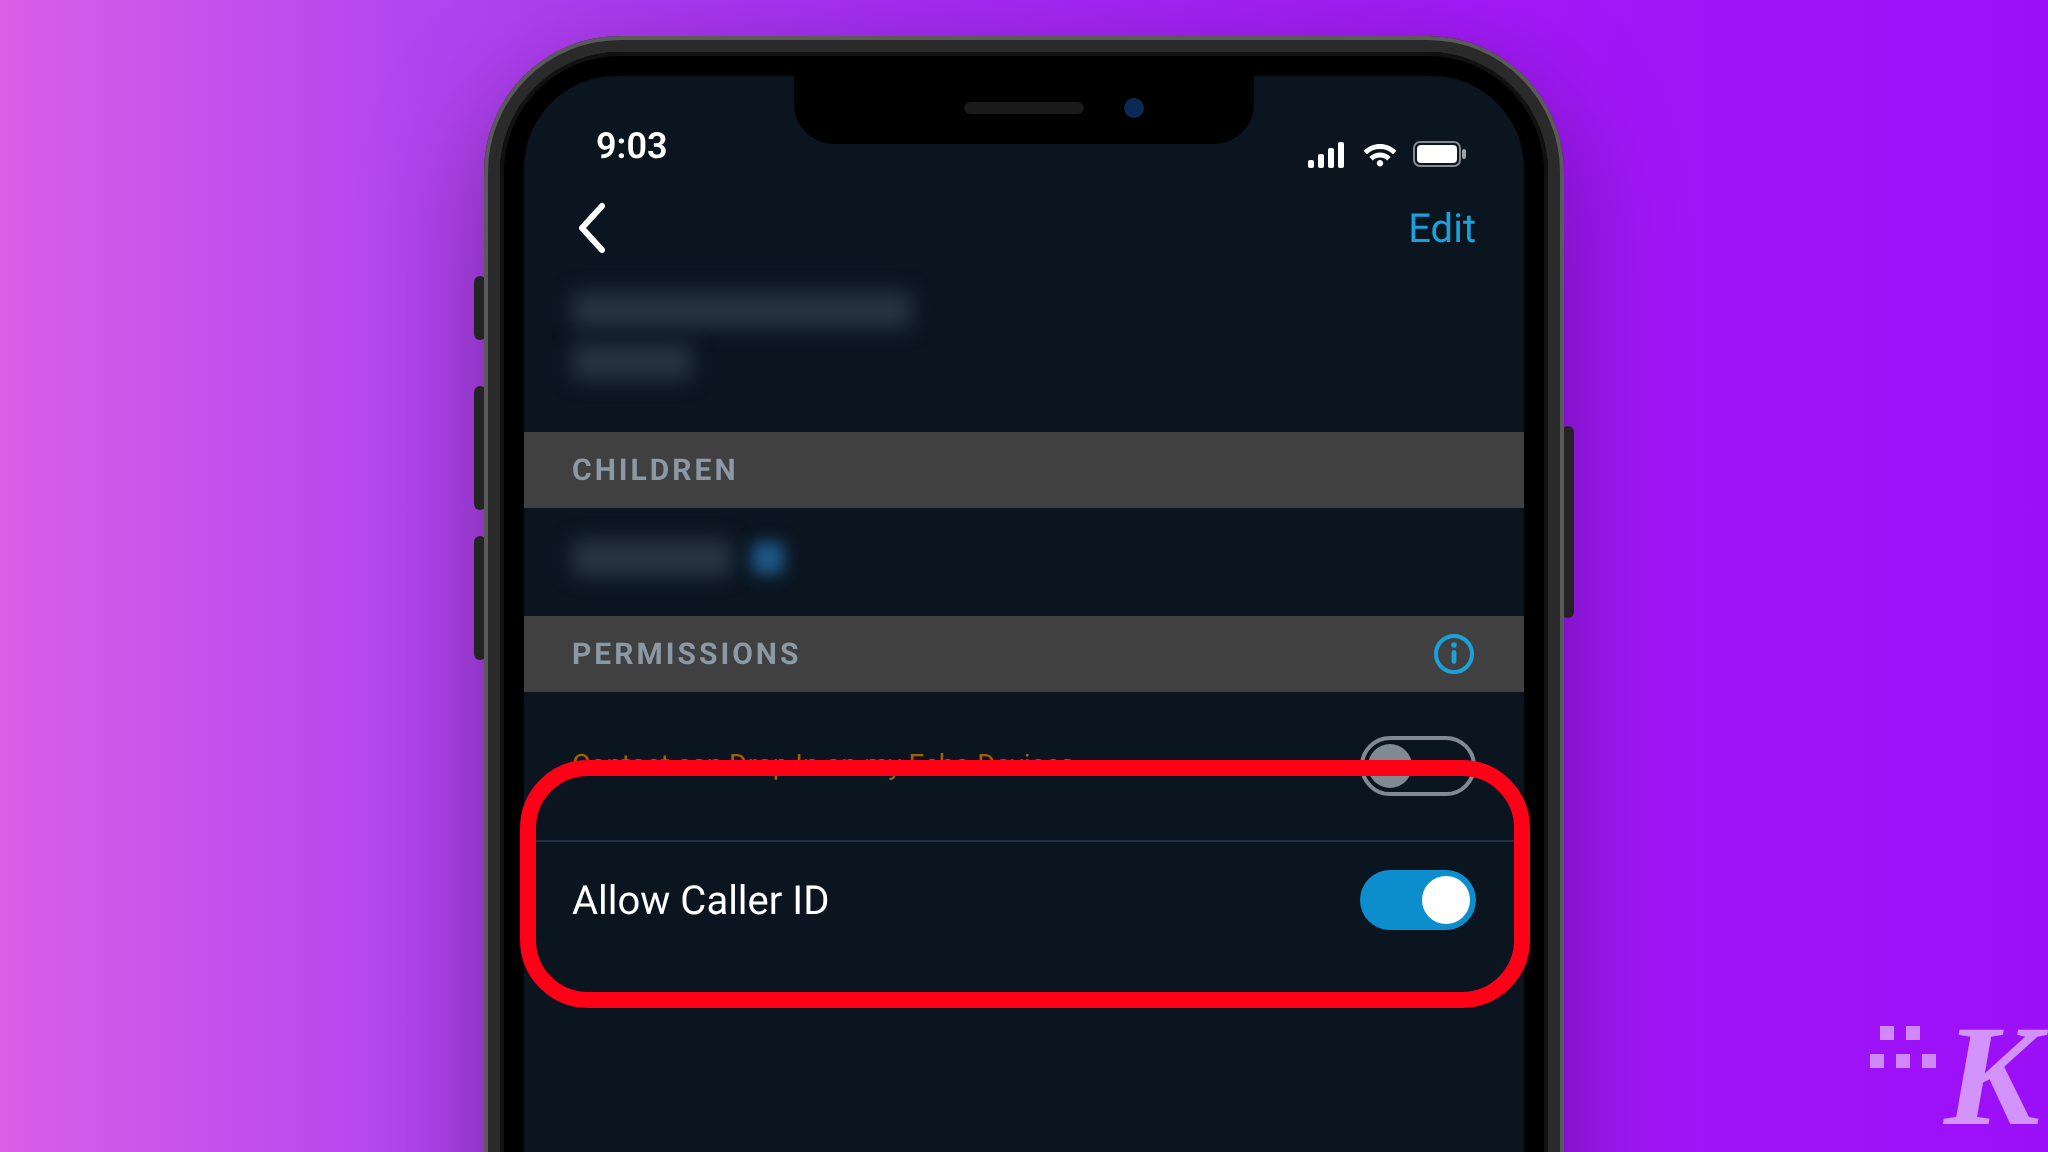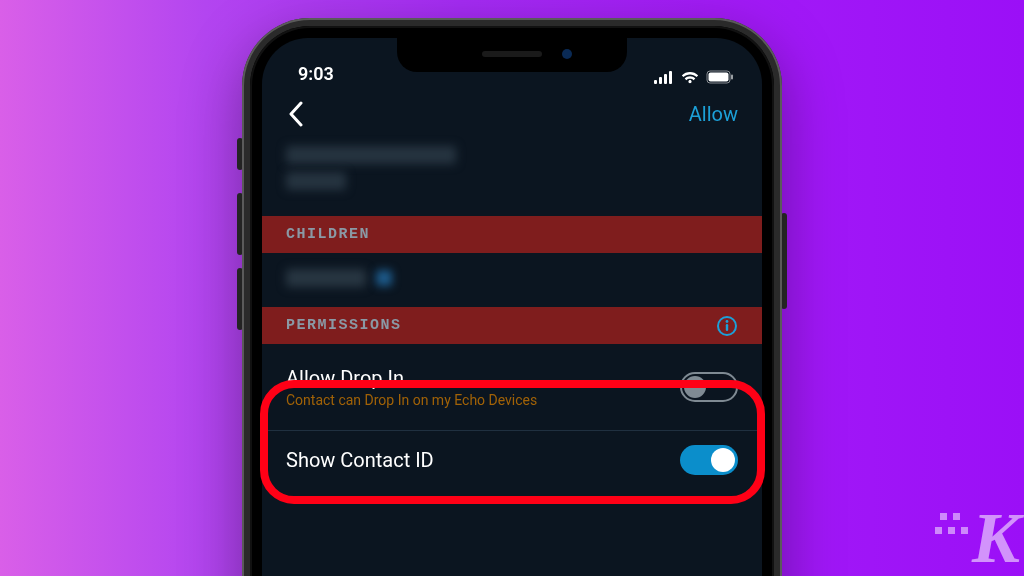--- a/index.html
+++ b/index.html
@@ -108,28 +108,27 @@
     height:18px;
     background:#263440;
     filter: blur(5px);
     border-radius:3px;
     margin-bottom:8px;
   }
   .rl-a { width:170px; }
   .rl-b { width:60px; }
 
   .section-header {
-    background:#7f1d1d;
+    background:#404040;
     padding:10px 24px;
     font-size:15px;
     letter-spacing:1.5px;
     font-weight:700;
     color:#8a99a5;
     position:relative;
-    font-family:Liberation Mono, monospace;
   }
   .info-icon {
     position:absolute;
     right:24px; top:50%; transform:translateY(-50%);
     width:22px; height:22px;
   }
 
   .child-row { padding:16px 24px 20px 24px; display:flex; align-items:center; gap:10px; }
   .child-redact { width:80px; height:18px; background:#283642; filter:blur(5px); border-radius:3px; }
   .child-dot { width:16px; height:16px; background:#1d5a8a; filter:blur(4px); border-radius:3px; }
@@ -247,21 +246,21 @@
         </span>
       </span>
     </div>
 
     <div class="nav-bar">
       <div class="back-btn">
         <svg width="16" height="26" viewBox="0 0 16 26">
             <path d="M13 2 L3 13 L13 24" stroke="#fff" stroke-width="3" fill="none" stroke-linecap="round" stroke-linejoin="round"></path>
           </svg>
       </div>
-      <div class="edit-link">Allow</div>
+      <div class="edit-link">Edit</div>
     </div>
 
     <div class="content">
 
       <div class="redact-block">
         <div class="redact-line rl-a"></div>
         <div class="redact-line rl-b"></div>
       </div>
 
       <div class="section-header">CHILDREN</div>
@@ -277,31 +276,30 @@
           <svg width="22" height="22" viewBox="0 0 22 22">
               <circle cx="11" cy="11" r="9" fill="none" stroke="#1ca0d8" stroke-width="2"></circle>
               <circle cx="11" cy="6.5" r="1.4" fill="#1ca0d8"></circle>
               <rect x="9.8" y="9" width="2.4" height="7" rx="1.2" fill="#1ca0d8"></rect>
             </svg>
         </span>
       </div>
 
       <div class="setting-row" style="padding-top:22px;padding-bottom:22px;">
         <div class="setting-text">
-          <span class="setting-title">Allow Drop In</span>
           <span class="setting-sub">Contact can Drop In on my Echo Devices</span>
         </div>
         <div class="toggle off">
             <div class="knob"></div>
           </div>
       </div>
 
       <div class="setting-row" style="border-bottom:none;">
         <div class="setting-text">
-          <span class="setting-title">Show Contact ID</span>
+          <span class="setting-title">Allow Caller ID</span>
         </div>
         <div class="toggle on">
             <div class="knob"></div>
           </div>
       </div>
 
     </div>
   </div>
 </div>
 

